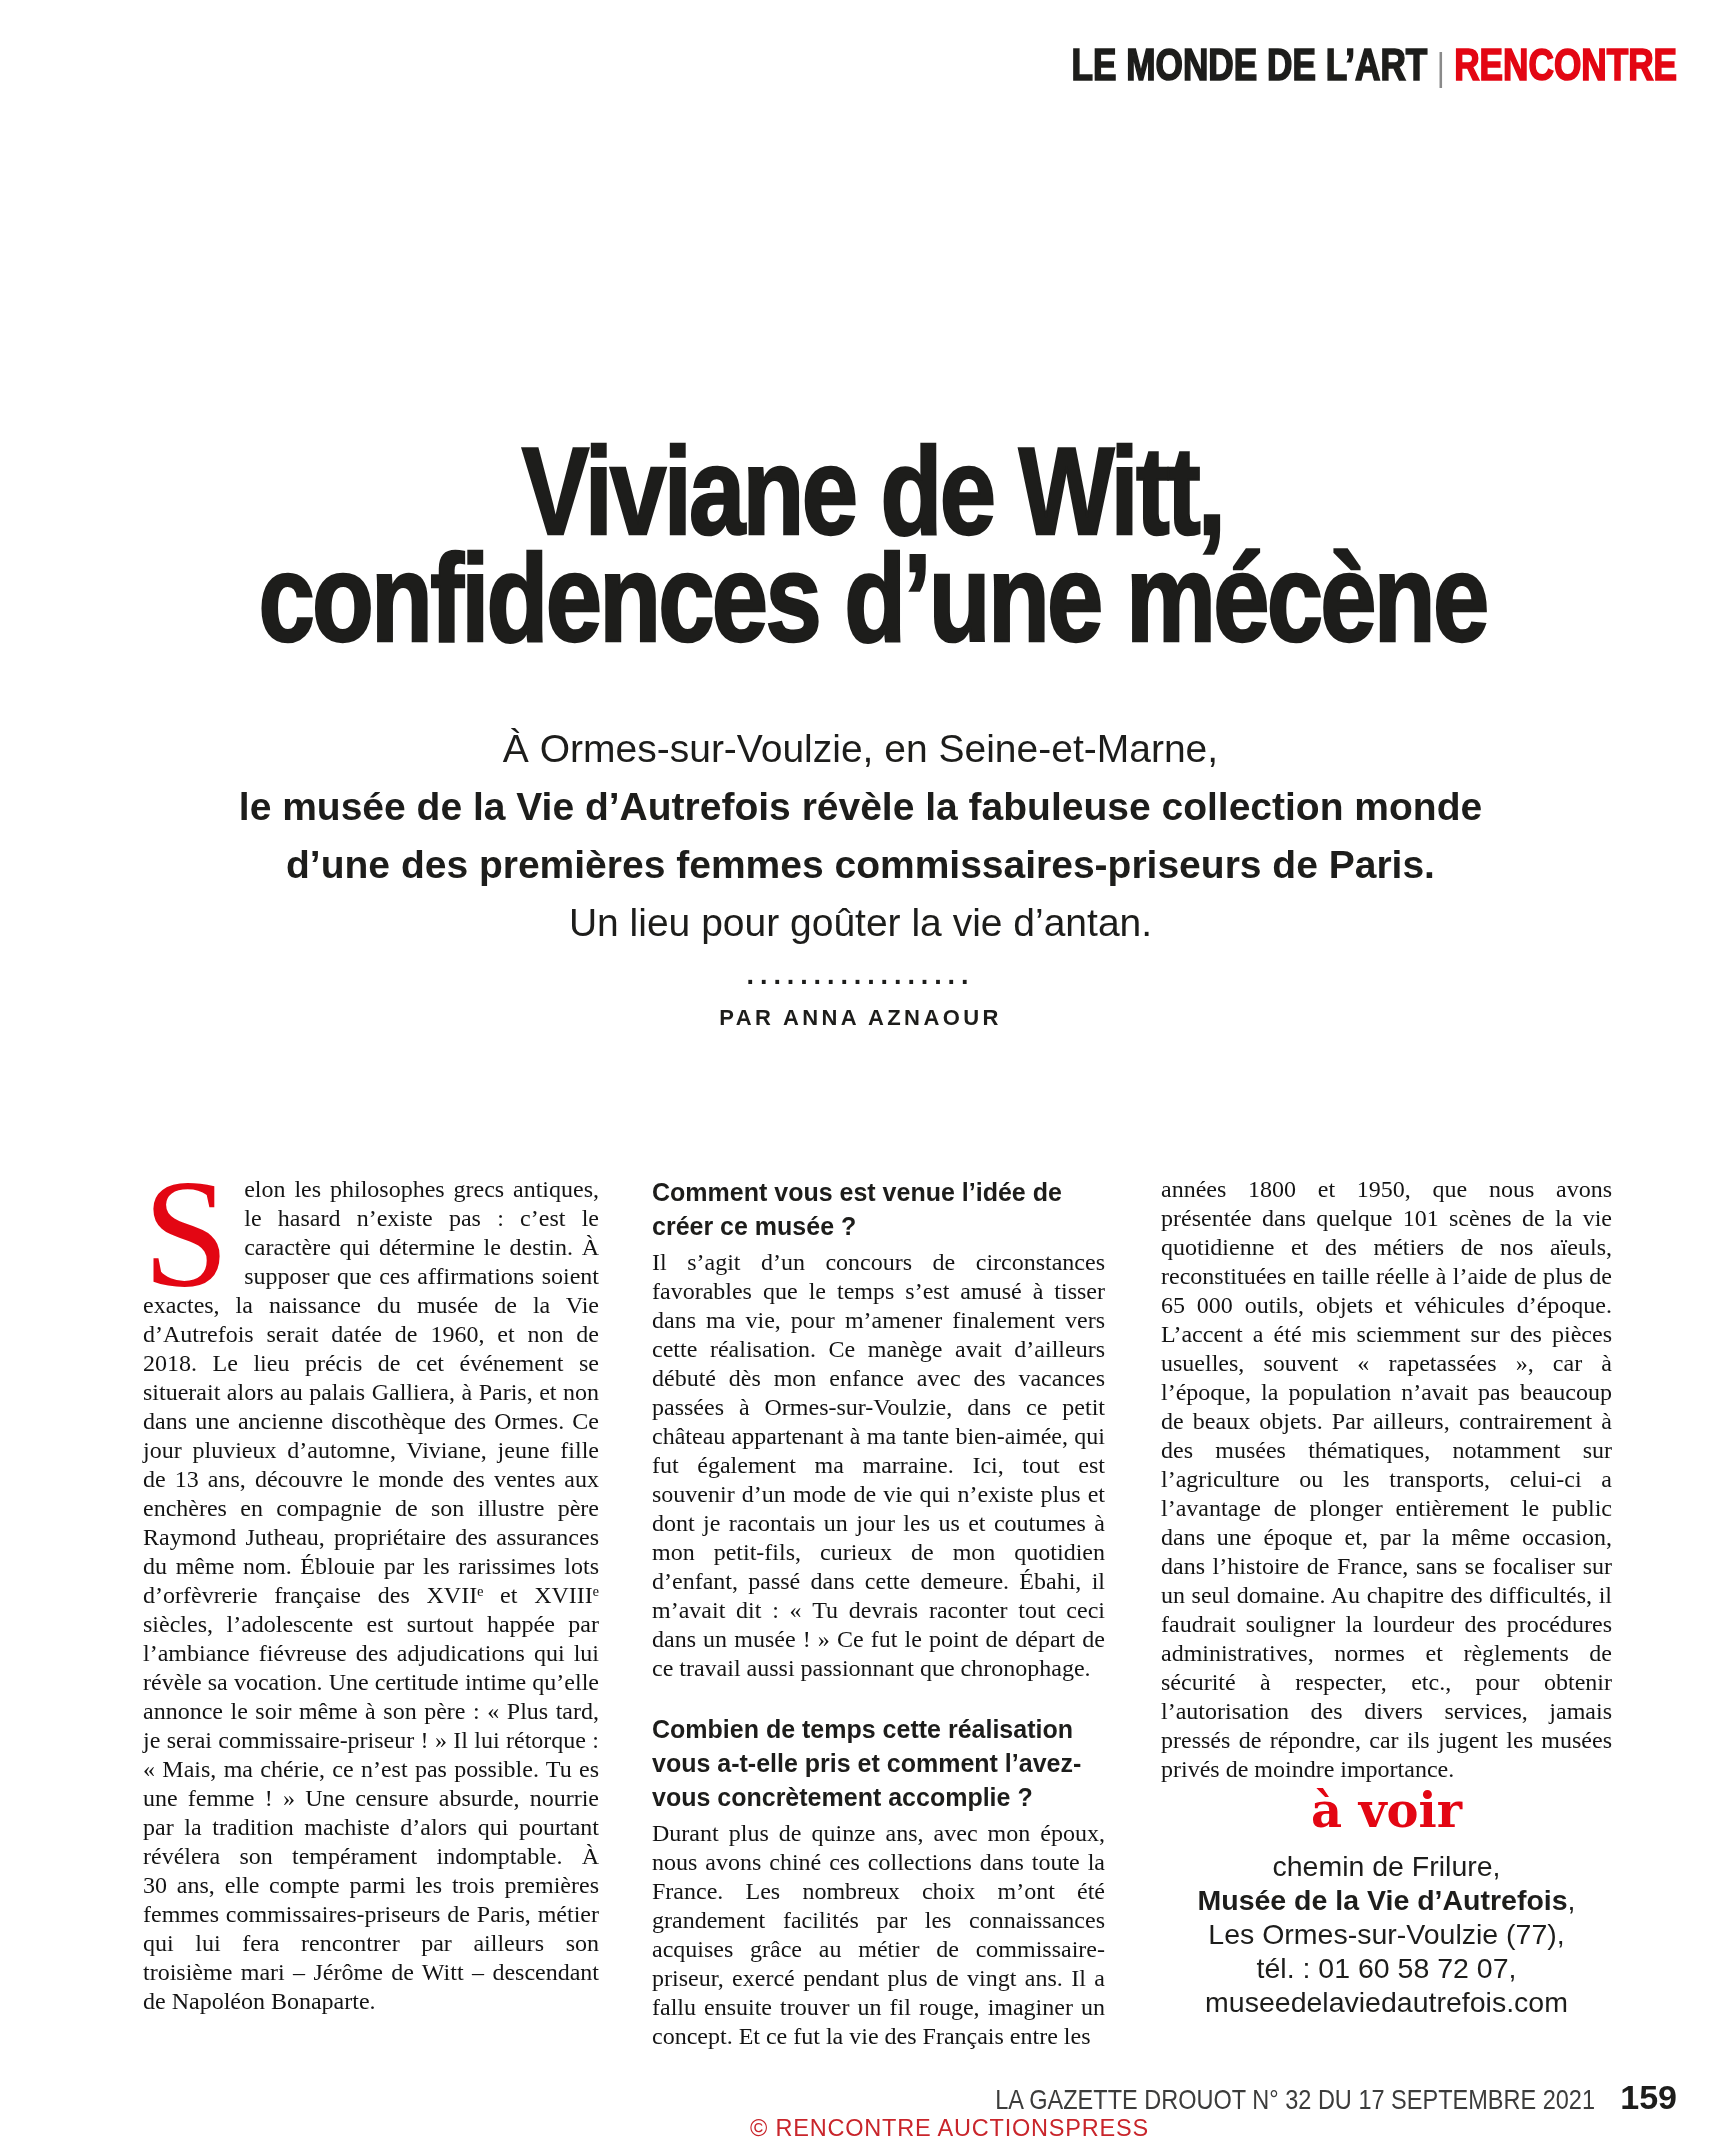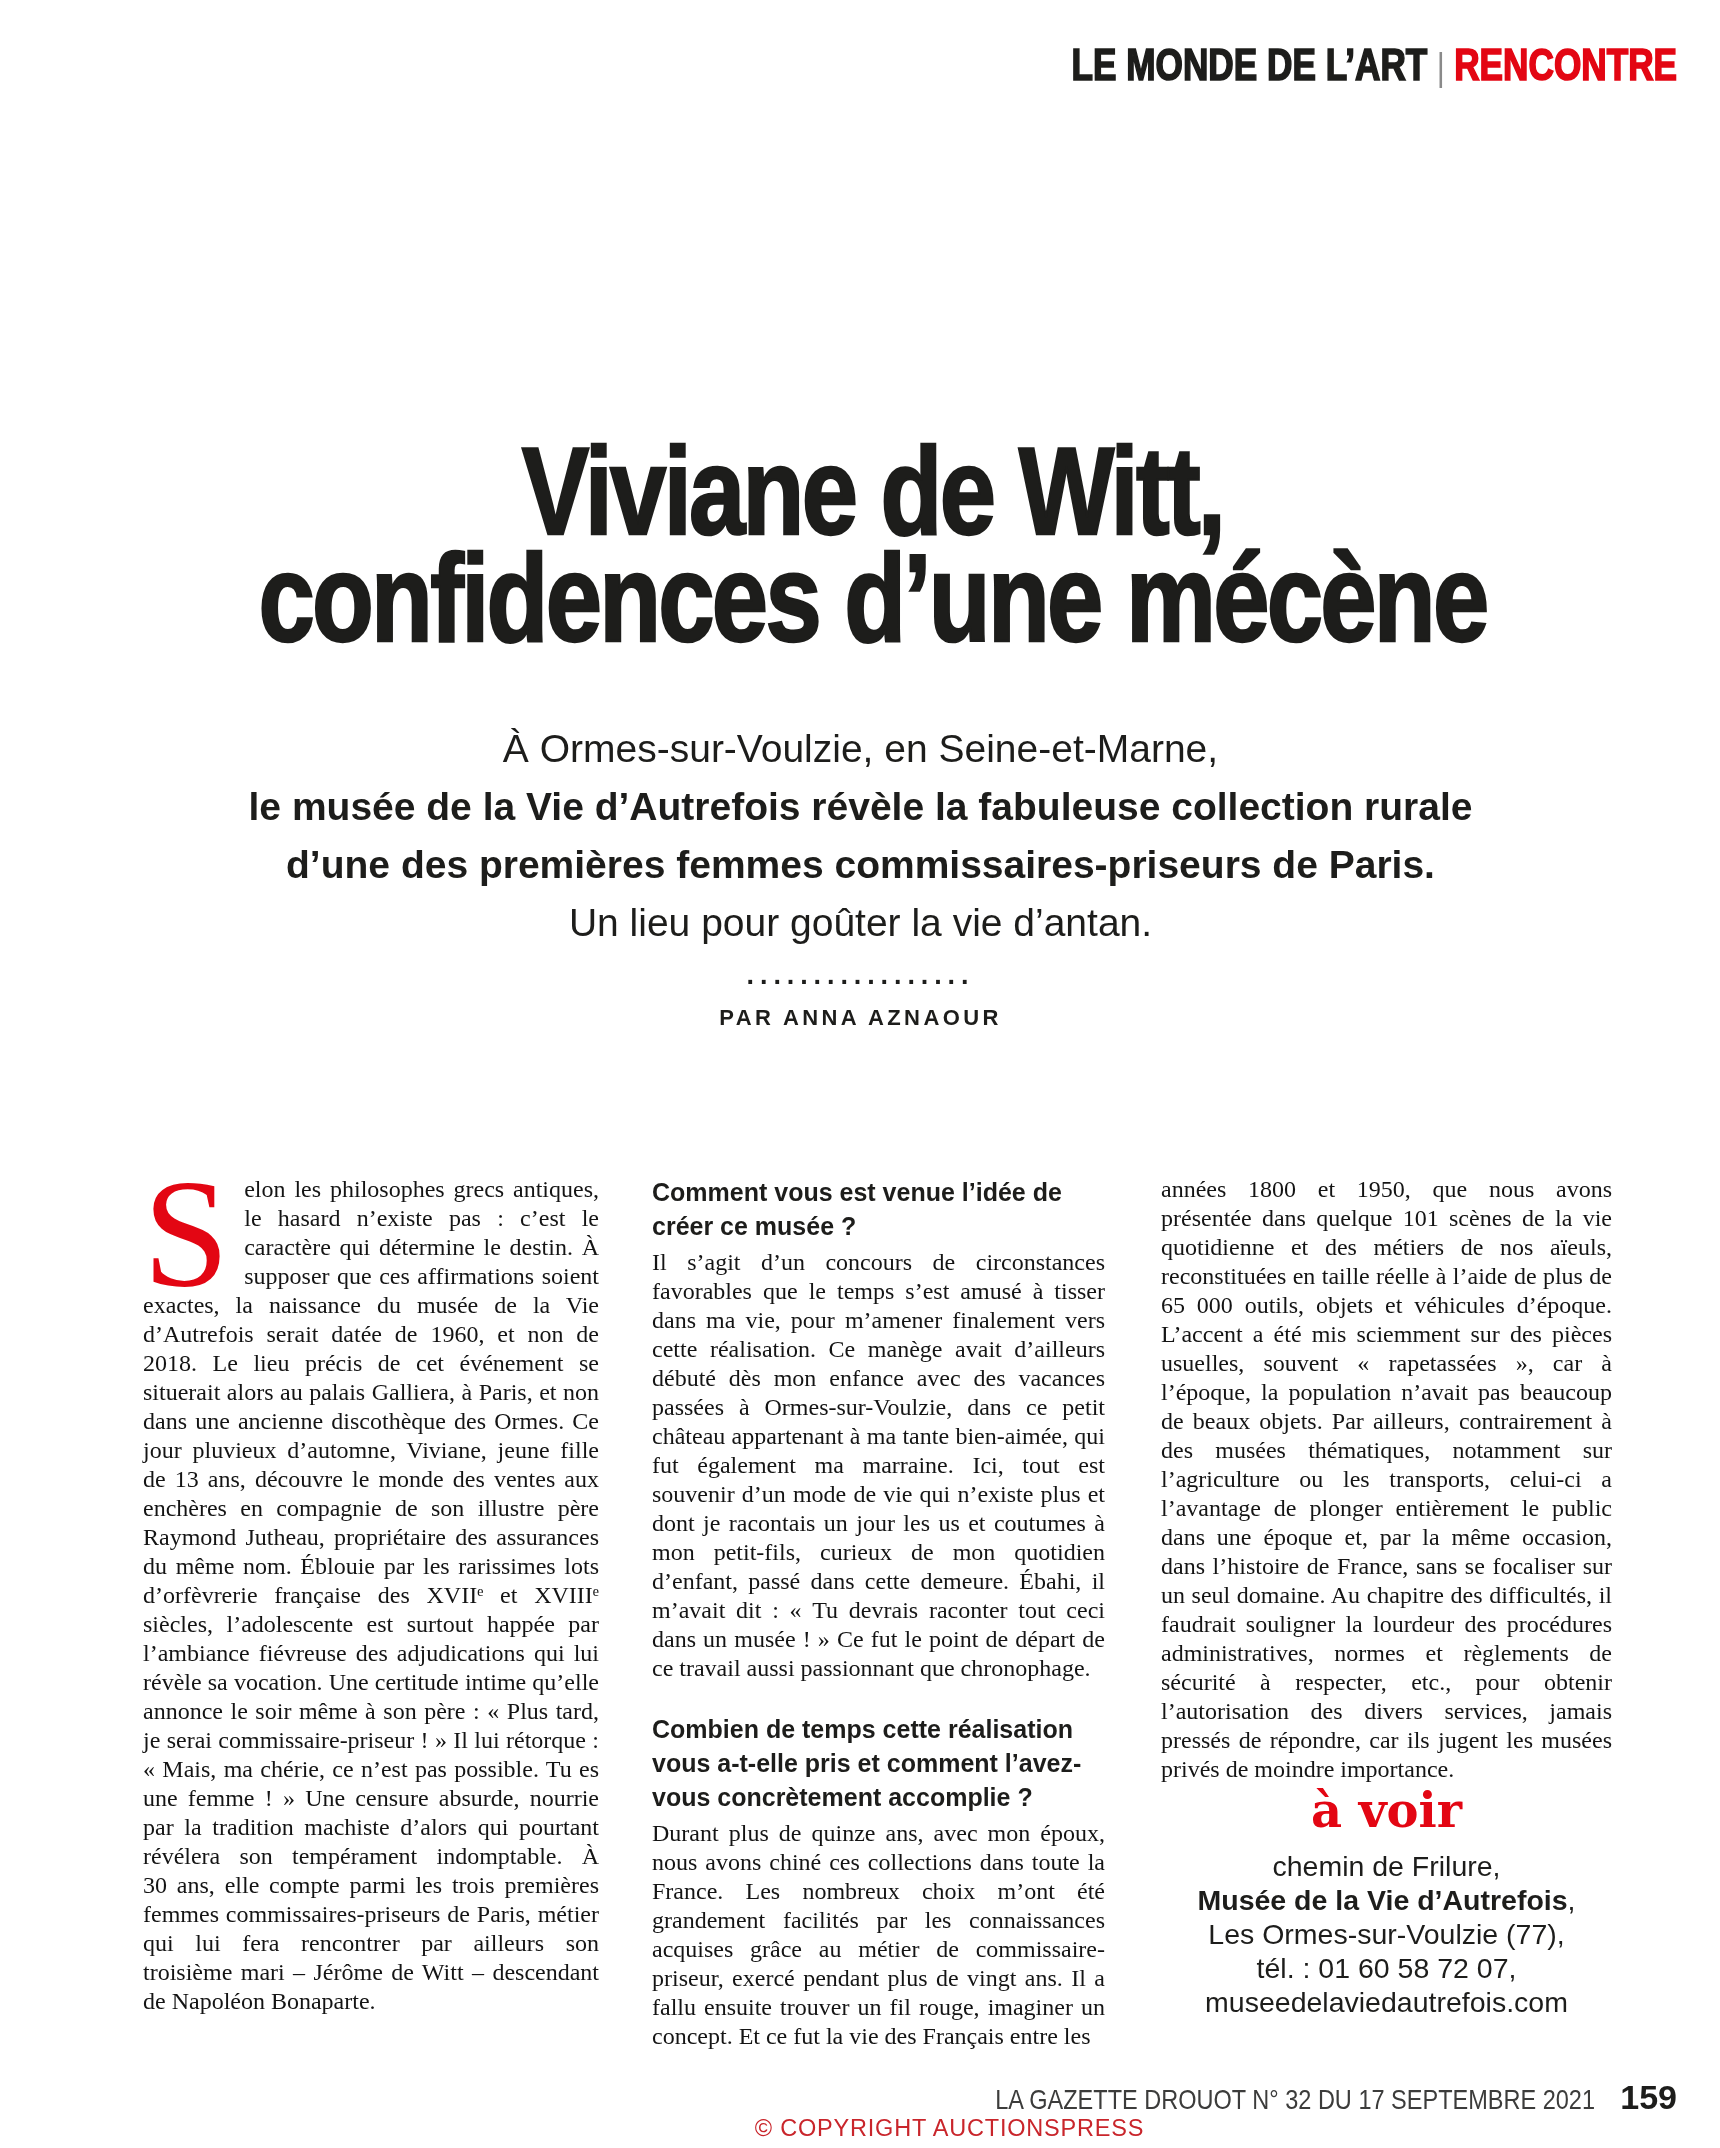--- a/index.html
+++ b/index.html
@@ -101,21 +101,21 @@
     <span class="k-section">LE MONDE DE L’ART</span><span class="k-sep">|</span><span class="k-rubric">RENCONTRE</span>
   </div>
 
   <h1 class="title">
     <div class="title-line">Viviane de Witt,</div>
     <div class="title-line">confidences d’une mécène</div>
   </h1>
 
   <div class="standfirst">
     <div class="sf-light">À Ormes-sur-Voulzie, en Seine-et-Marne,</div>
-    <div class="sf-bold">le musée de la Vie d’Autrefois révèle la fabuleuse collection rurale</div>
+    <div class="sf-bold">le musée de la Vie d’Autrefois révèle la fabuleuse collection monde</div>
     <div class="sf-bold">d’une des premières femmes commissaires-priseurs de Paris.</div>
     <div class="sf-light">Un lieu pour goûter la vie d’antan.</div>
   </div>
 
   <div class="dots">.................</div>
   <div class="byline">PAR ANNA AZNAOUR</div>
 
   <div class="col col1">
     <p class="body"><span class="dropcap">S</span><span>elon les philosophes grecs antiques, le hasard n’existe pas&nbsp;: c’est le caractère qui détermine le destin. À supposer que ces affirmations soient exactes, la naissance du musée de la Vie d’Autrefois serait datée de 1960, et non de 2018. Le lieu précis de cet événement se situerait alors au palais Galliera, à Paris, et non dans une ancienne discothèque des Ormes. Ce jour pluvieux d’automne, Viviane, jeune fille de 13&nbsp;ans, découvre le monde des ventes aux enchères en compagnie de son illustre père Raymond Jutheau, propriétaire des assurances du même nom. Éblouie par les rarissimes lots d’orfèvrerie française des XVIIᵉ et XVIIIᵉ siècles, l’adolescente est surtout happée par l’ambiance fiévreuse des adjudications qui lui révèle sa vocation. Une certitude intime qu’elle annonce le soir même à son père&nbsp;: «&nbsp;Plus tard, je serai commissaire-priseur&nbsp;!&nbsp;» Il lui rétorque&nbsp;: «&nbsp;Mais, ma chérie, ce n’est pas possible. Tu es une femme&nbsp;!&nbsp;» Une censure absurde, nourrie par la tradition machiste d’alors qui pourtant révélera son tempérament indomptable. À 30&nbsp;ans, elle compte parmi les trois premières femmes commissaires-priseurs de Paris, métier qui lui fera rencontrer par ailleurs son troisième mari – Jérôme de Witt – descendant de Napoléon Bonaparte.</span></p>
   </div>
@@ -136,16 +136,16 @@
       <div class="infobox-line">Les Ormes-sur-Voulzie (77),</div>
       <div class="infobox-line">tél.&nbsp;: 01&nbsp;60&nbsp;58&nbsp;72&nbsp;07,</div>
       <div class="infobox-line">museedelaviedautrefois.com</div>
     </div>
   </div>
 
   <div class="footer">
     <span class="issue">LA GAZETTE DROUOT N°&nbsp;32 DU 17&nbsp;SEPTEMBRE 2021</span>
     <span class="pageno">159</span>
   </div>
-  <div class="copyright">© COPYRIGHT AUCTIONSPRESS</div>
+  <div class="copyright">© RENCONTRE AUCTIONSPRESS</div>
 
 </div>
 
 
 </body></html>

